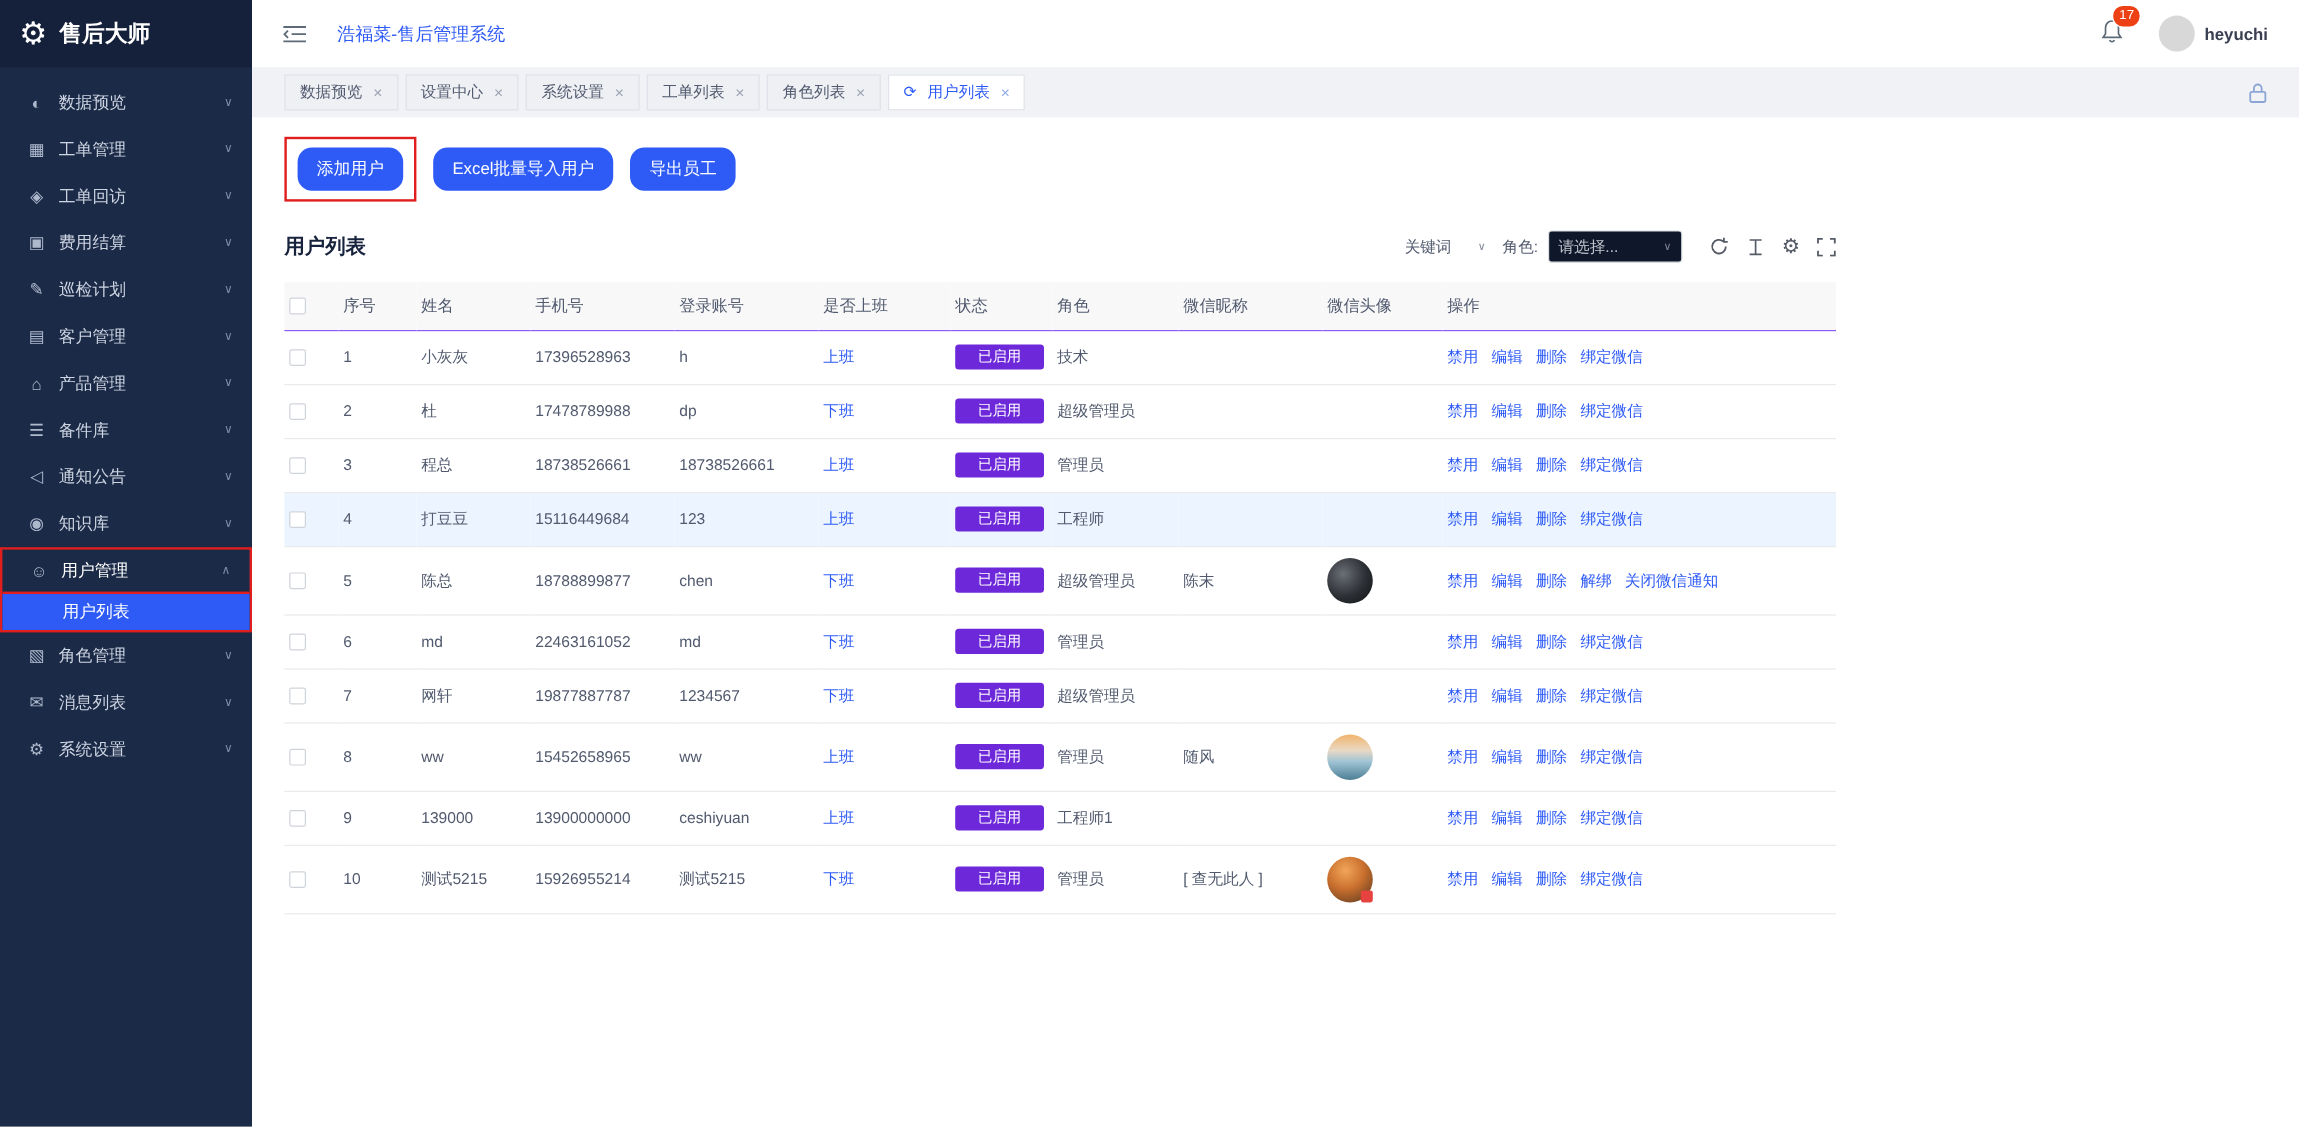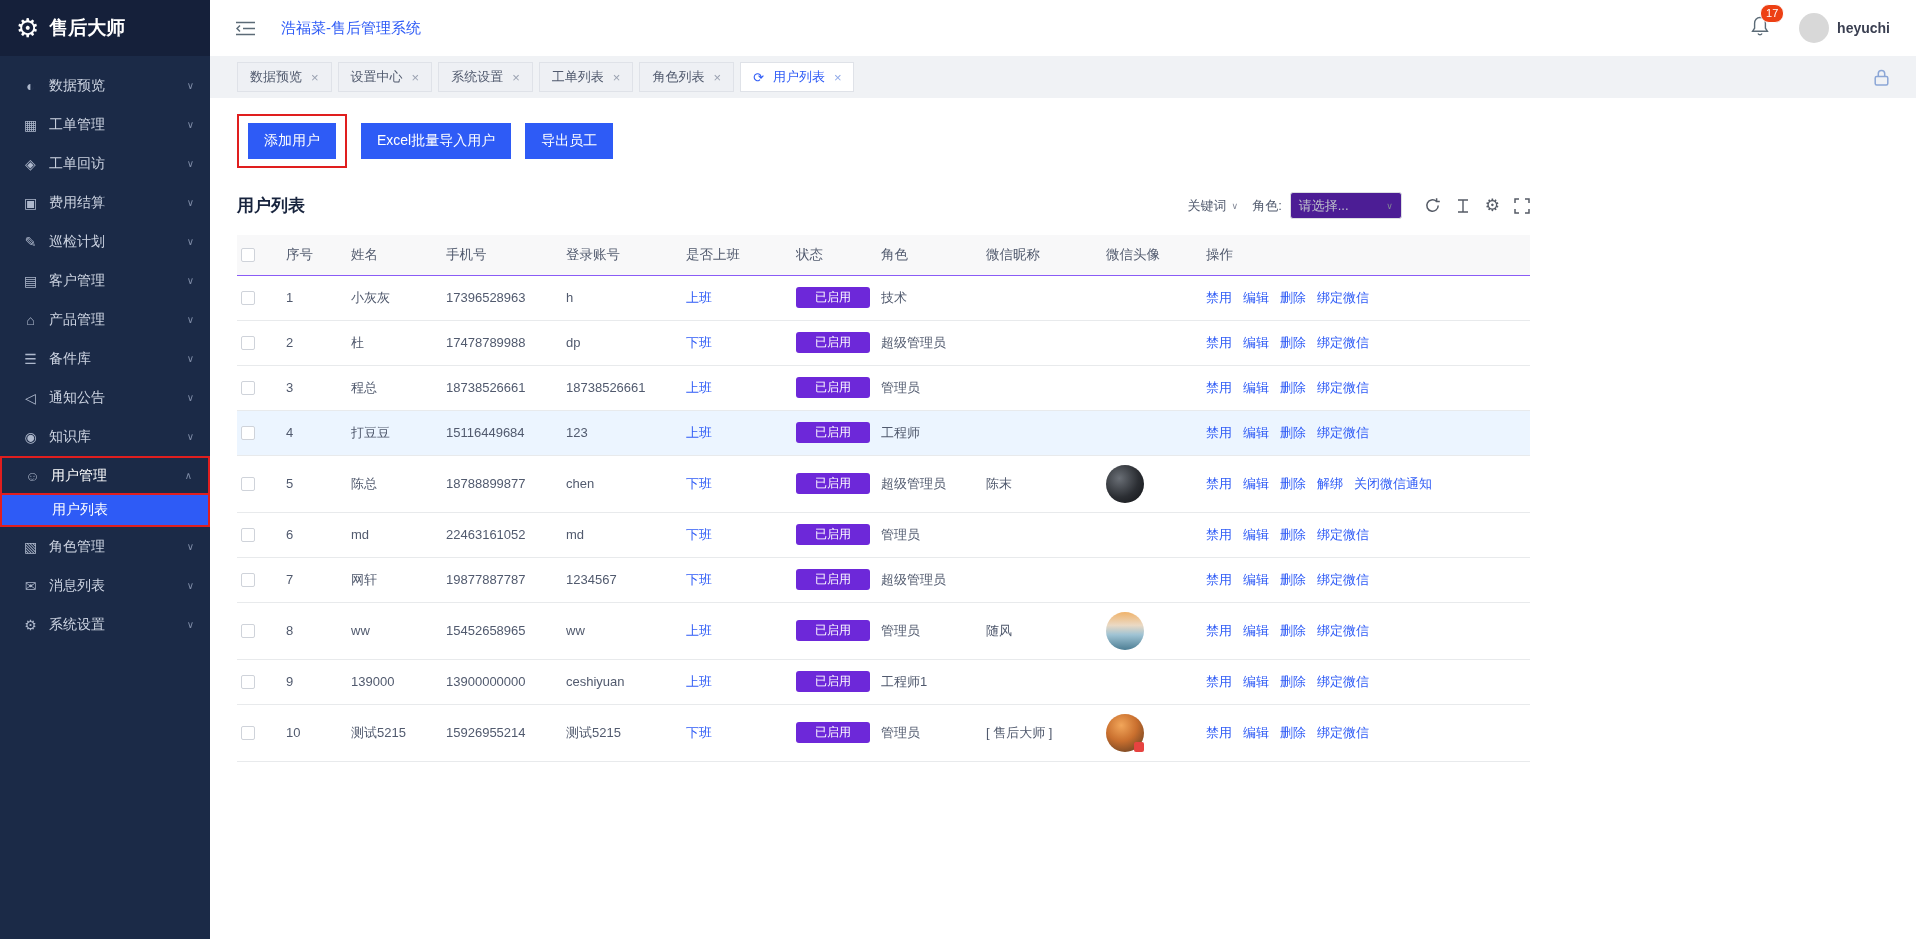--- a/index.html
+++ b/index.html
@@ -39,29 +39,29 @@
   .tab.active { background: #fff; color: #2e5bf6; }
   .tab .tab-refresh { font-size: 13px; color: #2e5bf6; }
   .tab .close { font-size: 13px; color: #9aa1b0; cursor: pointer; }
   .tab.active .close { color: #8fa9e8; }
   .lock { margin-left: auto; cursor: pointer; display: flex; align-items: center; }
 
   
   .content { flex: 1; background: #fff; padding: 16px 0 0 27px; overflow: hidden; }
   .toolbar { display: flex; gap: 14px; align-items: center; margin-bottom: 24px; }
   .annot-box { border: 2px solid #e01e1e; padding: 7px 9px; }
-  .btn { background: #2e5bf6; color: #fff; border: none; border-radius: 0; font-size: 14px; padding: 9px 16px; cursor: pointer; font-family: inherit; white-space: nowrap; }
+  .btn { background: #2e5bf6; color: #fff; border: none; border-radius: 12px; font-size: 14px; padding: 9px 16px; cursor: pointer; font-family: inherit; white-space: nowrap; }
 
   .panel { width: 1293px; }
   .panel-head { display: flex; align-items: center; margin-bottom: 16px; }
   .panel-title { font-size: 17px; font-weight: bold; color: #17233d; }
   .panel-controls { margin-left: auto; display: flex; align-items: center; gap: 14px; color: #515a6e; font-size: 13px; }
-  .kw { display: flex; align-items: center; gap: 5px; cursor: pointer; }
+  .kw { display: flex; align-items: center; gap: 22px; cursor: pointer; }
   .chev-sm { font-size: 9px; color: #808695; }
-  .select-box { width: 112px; height: 27px; border: 1px solid #dcdee2; border-radius: 3px; display: flex; align-items: center; justify-content: space-between; padding: 0 8px; color: #c0c4cc; background: #4c1d95; font-size: 13px; cursor: pointer; }
+  .select-box { width: 112px; height: 27px; border: 1px solid #dcdee2; border-radius: 3px; display: flex; align-items: center; justify-content: space-between; padding: 0 8px; color: #c0c4cc; background: #0f172a; font-size: 13px; cursor: pointer; }
   .icon-btn { cursor: pointer; display: flex; align-items: center; color: #555b66; }
   .icon-btn.gear-glyph { font-size: 17px; line-height: 1; }
 
   
   table.user-table { border-collapse: collapse; table-layout: fixed; width: 1293px; }
   .user-table th { background: #f8f8f9; height: 40px; font-weight: normal; font-size: 13.5px; color: #515a6e; text-align: left; padding-left: 4px; border-bottom: 1px solid #8b5cf6; }
   .user-table td { height: 45px; font-size: 13px; color: #515a6e; text-align: left; padding-left: 4px; border-bottom: 1px solid #e8eaec; vertical-align: middle; }
   tr.tall td { height: 57px; }
   tr.highlight td { background: #ecf5ff; }
   .cb { width: 14px; height: 14px; border: 1px solid #cfd3da; border-radius: 2px; display: inline-block; background: #fff; cursor: pointer; vertical-align: middle; }
@@ -414,21 +414,21 @@
               </tr>
               <tr class="tall">
                 <td><span class="cb"></span></td>
                 <td>10</td>
                 <td>测试5215</td>
                 <td>15926955214</td>
                 <td>测试5215</td>
                 <td><a class="link">下班</a></td>
                 <td><span class="badge-green">已启用</span></td>
                 <td>管理员</td>
-                <td>[ 售后大师 ]</td>
+                <td>[ 查无此人 ]</td>
                 <td><span class="avatar-img warm"></span></td>
                 <td><a class="link act">禁用</a><a class="link act">编辑</a><a class="link act">删除</a><a class="link act">绑定微信</a></td>
               </tr>
             </tbody>
         </table>
       </div>
 
     </div>
   </div>
 </div>

